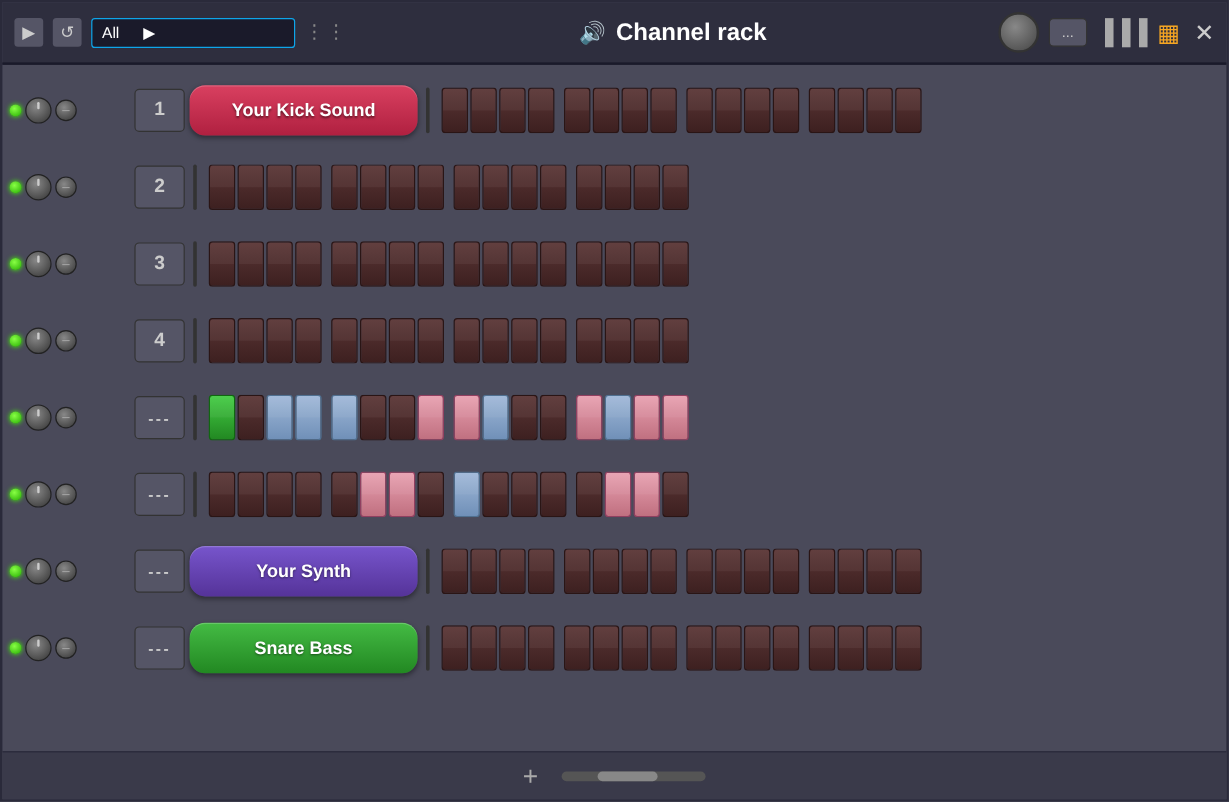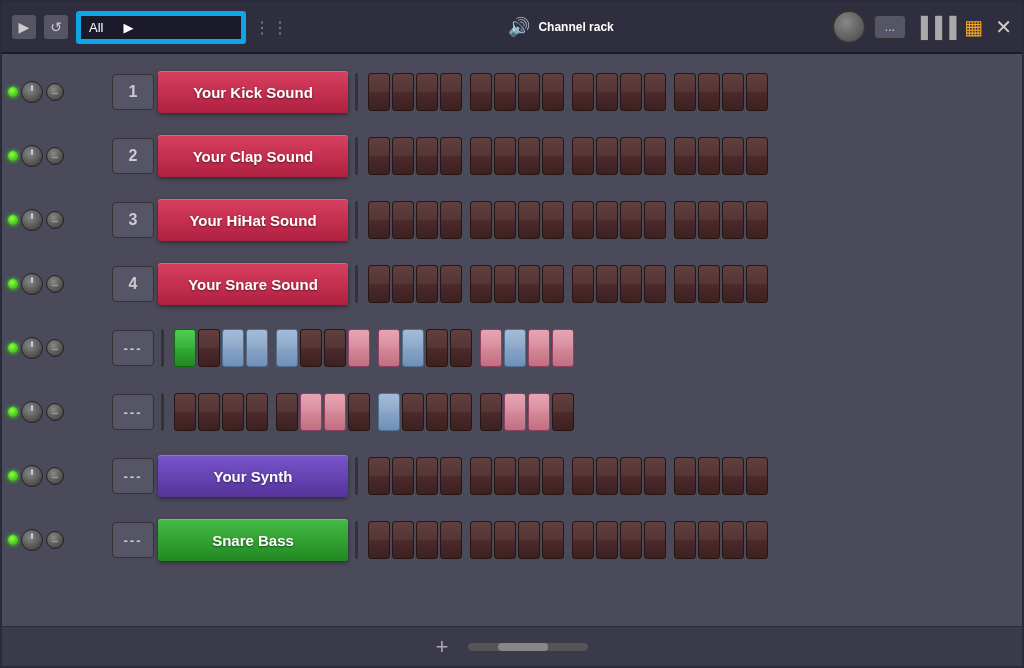--- a/index.html
+++ b/index.html
@@ -40,21 +40,21 @@
       display: flex;
       align-items: center;
       justify-content: center;
       color: #ccc;
       font-size: 14px;
       cursor: pointer;
     }
 
     .tb-dropdown {
       background: #1a1a2a;
-      border: 5px solid #0ea5e9;
+      border: 1px solid #0ea5e9;
       color: #fff;
       padding: 4px 8px;
       border-radius: 3px;
       font-size: 13px;
       display: flex;
       align-items: center;
       gap: 20px;
       width: 170px;
       cursor: pointer;
     }
@@ -74,21 +74,21 @@
       justify-content: center;
     }
 
     .tb-speaker-icon {
       color: #ccc;
       font-size: 18px;
     }
 
     .tb-title {
       color: #fff;
-      font-size: 12px;
+      font-size: 20px;
       font-weight: bold;
     }
 
     .tb-knob-round {
       width: 34px;
       height: 34px;
       background: radial-gradient(circle at 40% 35%, #888, #444);
       border-radius: 50%;
       border: 2px solid #333;
     }
@@ -216,21 +216,21 @@
     .channel-num-box.dashes {
       font-size: 13px;
       letter-spacing: 2px;
     }
 
     
     .channel-name-btn {
       width: 190px;
       height: 42px;
       border: none;
-      border-radius: 3px;
+      border-radius: 13px;
       color: #fff;
       font-size: 15px;
       font-weight: bold;
       cursor: pointer;
       flex-shrink: 0;
       display: flex;
       align-items: center;
       justify-content: center;
       text-shadow: 0 1px 2px rgba(0,0,0,0.5);
       box-shadow: inset 0 1px 0 rgba(255,255,255,0.2), 0 2px 4px rgba(0,0,0,0.4);
@@ -418,21 +418,20 @@
             </div>
     </div>
   </div>
         <div class="channel-row">
     <div class="channel-controls">
       <div class="led-green"></div>
       <div class="knob-small"></div>
       <div class="btn-minus">–</div>
     </div>
     <div class="channel-num-box ">2</div>
-    <button class="channel-name-btn color-red">Your Clap Sound</button>
     <div class="sep-line"></div>
     <div class="steps-area">
       <div class="step-group">
               <div class="step-btn"></div>
               <div class="step-btn"></div>
               <div class="step-btn"></div>
               <div class="step-btn"></div>
             </div>
             <div class="group-sep"></div>
             <div class="step-group">
@@ -457,21 +456,20 @@
             </div>
     </div>
   </div>
         <div class="channel-row">
     <div class="channel-controls">
       <div class="led-green"></div>
       <div class="knob-small"></div>
       <div class="btn-minus">–</div>
     </div>
     <div class="channel-num-box ">3</div>
-    <button class="channel-name-btn color-red">Your HiHat Sound</button>
     <div class="sep-line"></div>
     <div class="steps-area">
       <div class="step-group">
               <div class="step-btn"></div>
               <div class="step-btn"></div>
               <div class="step-btn"></div>
               <div class="step-btn"></div>
             </div>
             <div class="group-sep"></div>
             <div class="step-group">
@@ -496,21 +494,20 @@
             </div>
     </div>
   </div>
         <div class="channel-row">
     <div class="channel-controls">
       <div class="led-green"></div>
       <div class="knob-small"></div>
       <div class="btn-minus">–</div>
     </div>
     <div class="channel-num-box ">4</div>
-    <button class="channel-name-btn color-red">Your Snare Sound</button>
     <div class="sep-line"></div>
     <div class="steps-area">
       <div class="step-group">
               <div class="step-btn"></div>
               <div class="step-btn"></div>
               <div class="step-btn"></div>
               <div class="step-btn"></div>
             </div>
             <div class="group-sep"></div>
             <div class="step-group">

